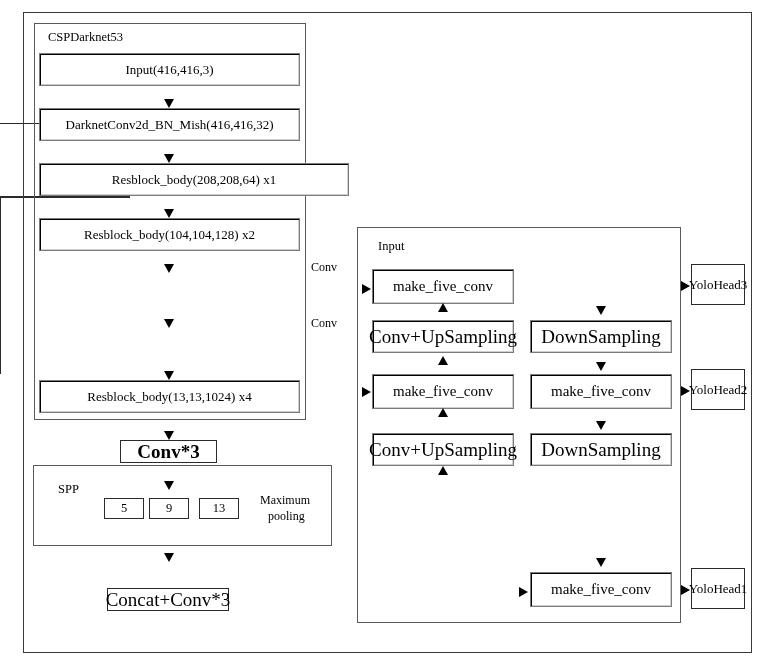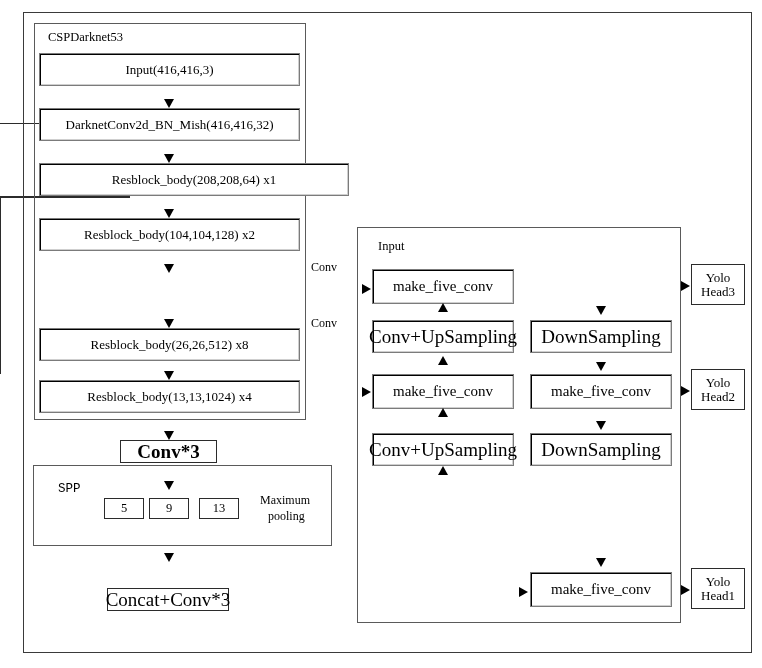--- a/index.html
+++ b/index.html
@@ -11,21 +11,21 @@
   .group-label{position:absolute;font-size:12.5px;color:#000;white-space:nowrap;line-height:1;}
 
   .node{position:absolute;box-sizing:border-box;border:1px solid #7b7b7b;
         box-shadow:1px 1px 0 0 #000 inset, -1px -1px 0 0 #cfcfcf inset;
         background:#ffffff;display:flex;align-items:center;justify-content:center;
         text-align:center;color:#000;line-height:1.05;}
   .node.plain{box-shadow:none;border:1px solid #2b2b2b;}
   .bb{font-size:13px;}
   .mfc{font-size:15px;}
   .sm{font-size:19px;}
-  .yolo{font-size:13px;flex-direction:column;}
+  .yolo{font-size:13px;}
   .pool{font-size:12.5px;}
   .lnh{height:2px;}
   .lnv{width:2px;}
   .thin{background:#2b2b2b;}
   .thin.lnh{height:1px;}
   .thin.lnv{width:1px;}
 
   .arw{position:absolute;width:0;height:0;}
   .arw-d{border-left:5px solid transparent;border-right:5px solid transparent;border-top:9px solid #000;}
   .arw-u{border-left:5px solid transparent;border-right:5px solid transparent;border-bottom:9px solid #000;}
@@ -56,42 +56,41 @@
   <div class="lnv" style="left:168px;top:196px;height:17px;"></div>
   <div class="arw arw-d" style="left:164px;top:209px;"></div>
 
   <div class="node bb" style="left:39px;top:218px;width:261px;height:33px;">Resblock_body(104,104,128) x2</div>
   <div class="lnv" style="left:168px;top:251px;height:17px;"></div>
   <div class="arw arw-d" style="left:164px;top:264px;"></div>
 
   <div class="lnv" style="left:168px;top:306px;height:17px;"></div>
   <div class="arw arw-d" style="left:164px;top:319px;"></div>
 
-  <div class="node bb" style="left:39px;top:328px;width:261px;height:33px;">Resblock_body(26,26,512) x8</div>
   <div class="lnv" style="left:168px;top:361px;height:14px;"></div>
   <div class="arw arw-d" style="left:164px;top:371px;"></div>
 
   <div class="node bb" style="left:39px;top:380px;width:261px;height:33px;">Resblock_body(13,13,1024) x4</div>
   <div class="lnv" style="left:168px;top:413px;height:22px;"></div>
   <div class="arw arw-d" style="left:164px;top:431px;"></div>
 
   <div class="lnh" style="left:300px;top:288px;width:64px;"></div>
   <div class="arw arw-r" style="left:362px;top:284px;"></div>
   <div class="tag" style="left:311px;top:261px;">Conv</div>
 
   <div class="lnh thin" style="left:300px;top:344px;width:39px;"></div>
   <div class="lnv" style="left:337px;top:344px;height:48px;"></div>
   <div class="lnh" style="left:337px;top:391px;width:27px;"></div>
   <div class="arw arw-r" style="left:362px;top:387px;"></div>
   <div class="tag" style="left:311px;top:317px;">Conv</div>
 
   <div class="node plain sm" style="left:120px;top:440px;width:97px;height:23px;font-weight:bold;">Conv*3</div>
 
   <div class="group" style="left:33px;top:465px;width:299px;height:81px;"></div>
-  <div class="group-label" style="left:58px;top:483px;font-family:Liberation Mono, monospace;">SPP</div>
+  <div class="group-label" style="left:58px;top:483px;">SPP</div>
   <div class="tag two" style="left:260px;top:494px;">Maximum</div>
   <div class="tag two" style="left:268px;top:510px;">pooling</div>
 
   <div class="lnv" style="left:168px;top:463px;height:22px;"></div>
   <div class="arw arw-d" style="left:164px;top:481px;"></div>
 
   <div class="lnh thin" style="left:90px;top:491px;width:130px;"></div>
   <div class="lnh thin" style="left:90px;top:534px;width:130px;"></div>
   <div class="lnv thin" style="left:90px;top:491px;height:44px;"></div>
   <div class="lnv thin" style="left:219px;top:491px;height:44px;"></div>

